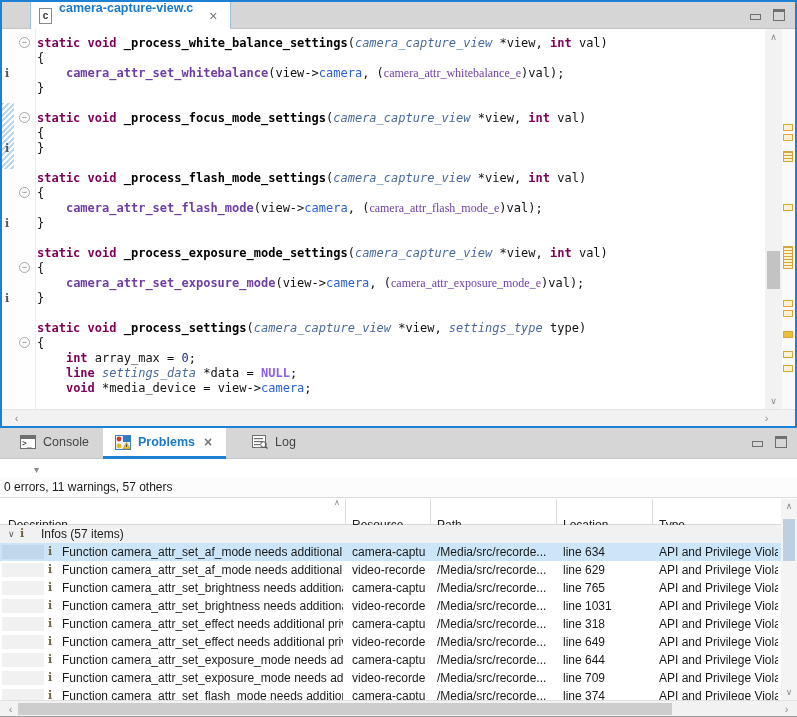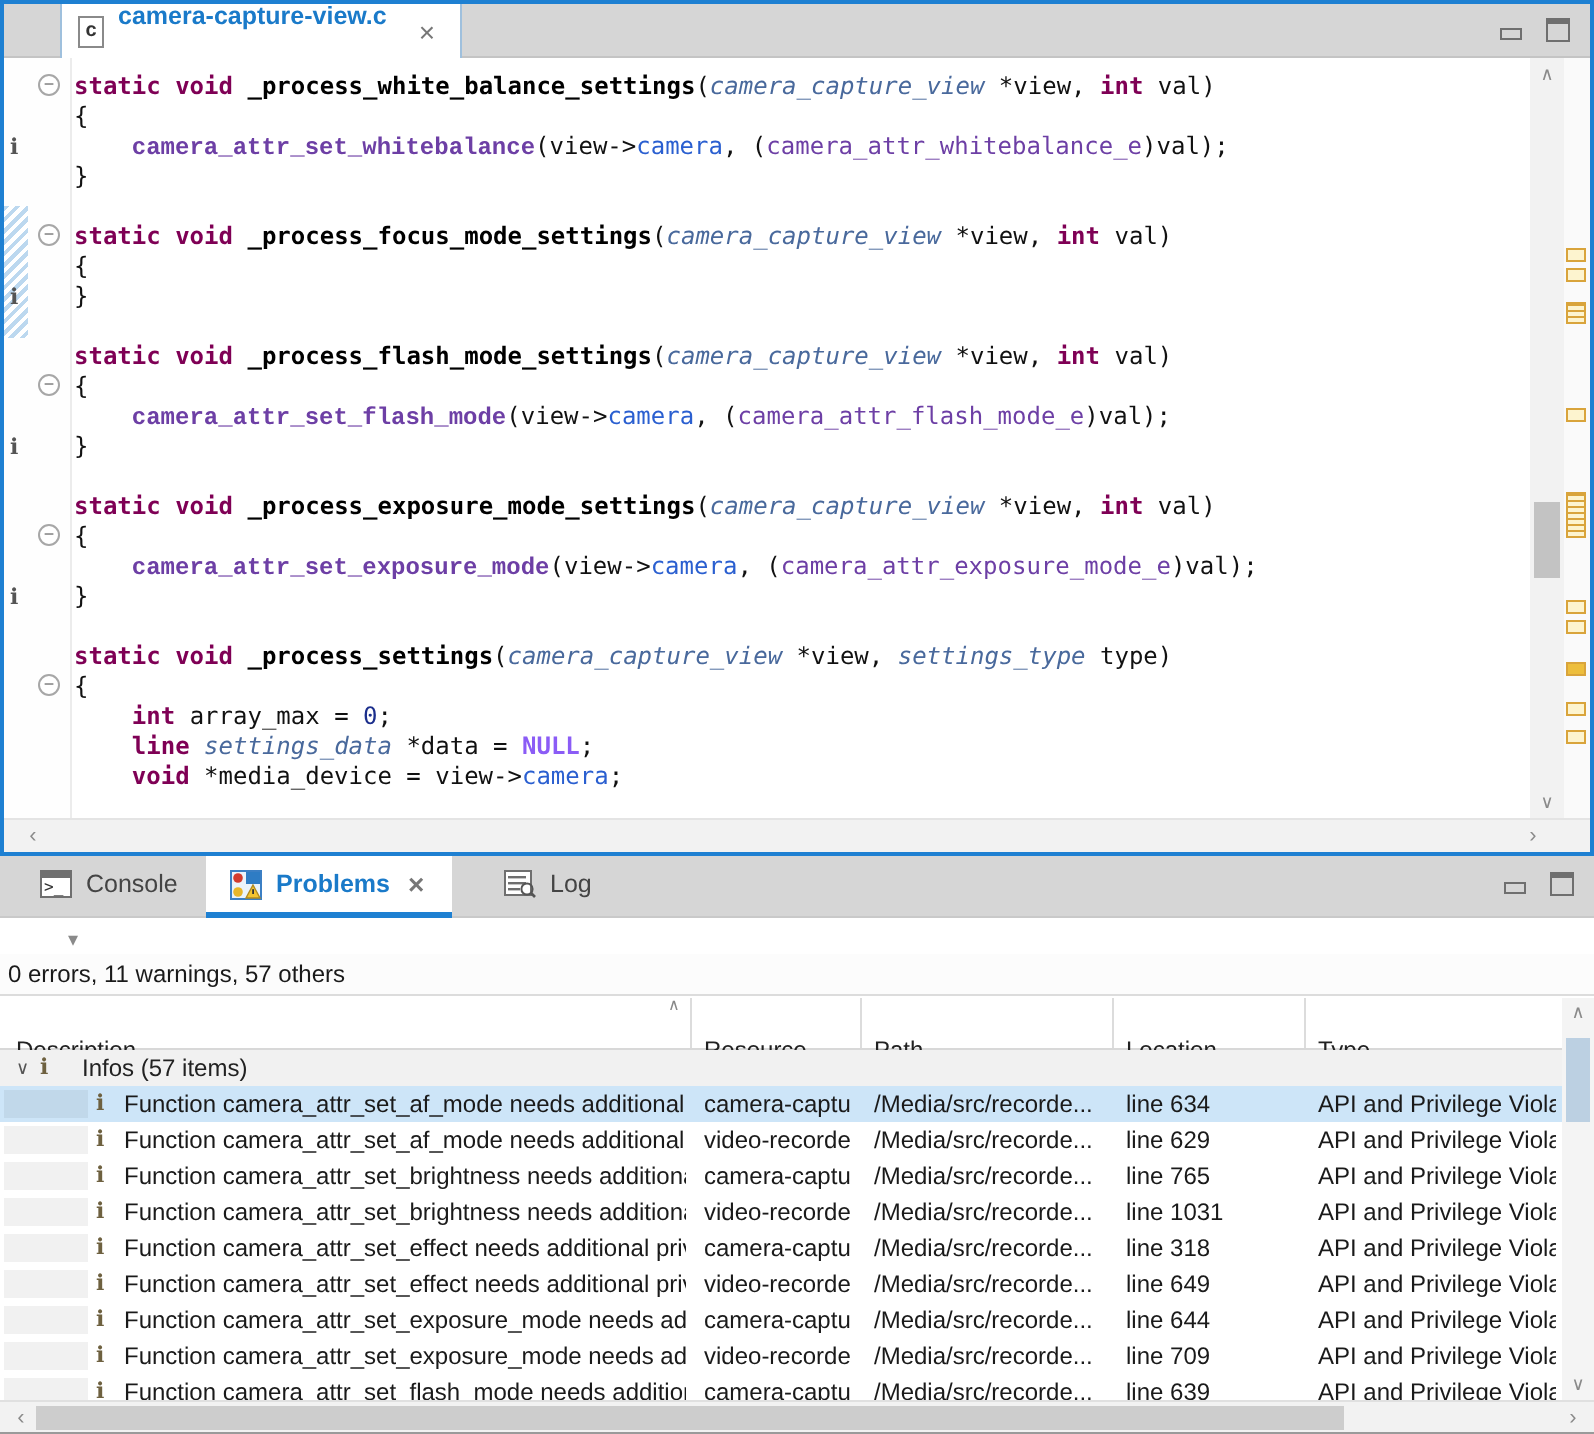--- a/index.html
+++ b/index.html
@@ -29,22 +29,22 @@
   .fold-icon{position:absolute;left:17px;width:11px;height:11px;border:1px solid #a7a7a7;border-radius:50%;
     color:#6f6f6f;font-size:9px;line-height:9px;text-align:center;background:#fff;}
   .info-glyph{position:absolute;left:3px;font-family:"DejaVu Serif",serif;font-weight:bold;
     font-size:11px;color:#555;}
   .code{position:absolute;left:35px;top:0;right:30px;bottom:0;overflow:hidden;padding-top:7px;
     font-family:"DejaVu Sans Mono","Liberation Mono",monospace;font-size:12px;}
   .code-line{height:15px;line-height:15px;white-space:pre;position:relative;}
   .sg-k{color:#7f0055;font-weight:bold;}
   .sg-d{color:#000;font-weight:bold;}
   .sg-t{color:#49699c;font-style:italic;}
-  .sg-f{color:#6d3fa5;font-weight:bold;font-family:Liberation Mono, monospace;}
-  .sg-e{color:#6d3fa5;}
+  .sg-f{color:#6d3fa5;font-weight:bold;}
+  .sg-e{color:#6d3fa5;font-family:Liberation Serif, serif;}
   .sg-m{color:#2a5fd0;}
   .sg-n{color:#1b2e8c;}
   .sg-M{color:#8b5cf6;font-weight:bold;}
   .sg-p{color:#111;}
   .code-line.selected{background:#d9e7f6;}
   .code-line.selected .strong{background:#1a6fd4;display:inline-block;height:15px;}
   .code-line.selected span{color:#fff;font-weight:normal;}
   .code-line.selected::after{content:"";position:absolute;left:-35px;right:0;bottom:-1px;height:2px;
     background:#e8c35a;}
 
@@ -329,21 +329,21 @@
           <span class="cell c-path">/Media/src/recorde...</span>
           <span class="cell c-loc">line 709</span>
           <span class="cell c-type">API and Privilege Violat</span>
         </div>
         <div class="row">
           <div class="indent-strip"></div>
           <span class="row-info" style="left: 48px;">i</span>
           <span class="cell c-desc">Function camera_attr_set_flash_mode needs additiona</span>
           <span class="cell c-res">camera-captu...</span>
           <span class="cell c-path">/Media/src/recorde...</span>
-          <span class="cell c-loc">line 639</span>
+          <span class="cell c-loc">line 374</span>
           <span class="cell c-type">API and Privilege Violat</span>
         </div>
       </div>
   </div>
 
   <div class="tbl-vscroll">
     <span class="arrow" style="top:0">∧</span>
     <span class="arrow" style="bottom:0">∨</span>
     <div class="thumb"></div>
   </div>

